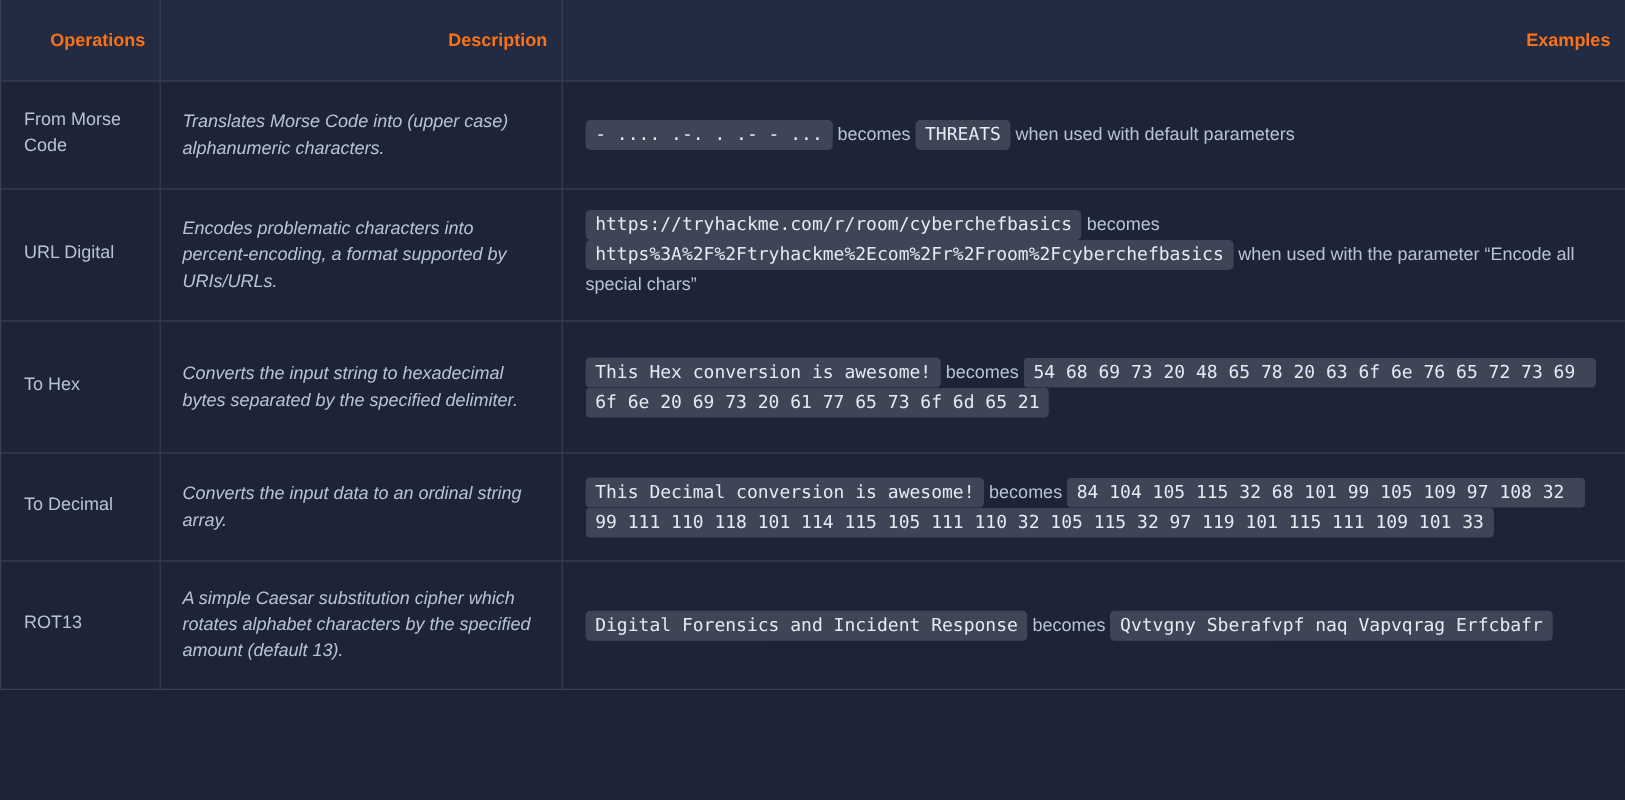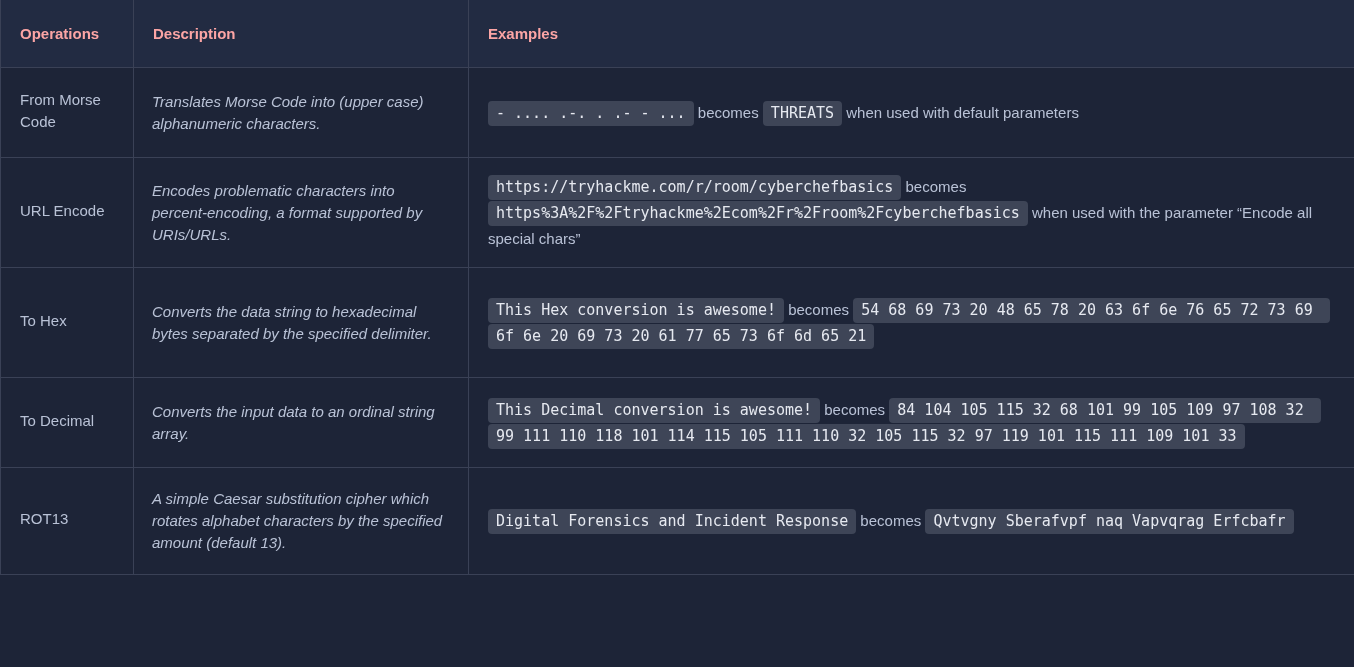--- a/index.html
+++ b/index.html
@@ -17,24 +17,24 @@
     border-collapse: collapse;
     border: 1px solid #3a4156;
     border-top: none;
   }
   col.c-op   { width: 133px; }
   col.c-desc { width: 335px; }
   col.c-ex   { width: 886px; }
 
   th {
     background: #222b42;
-    color: #fca5a5;
+    color: #f97316;
     font-size: 15px;
     font-weight: bold;
-    text-align: left;
+    text-align: right;
     height: 67px;
     vertical-align: middle;
     border: 1px solid #3a4156;
     border-top: none;
     padding: 0 12px 0 19px;
   }
   td {
     background: #1d2437;
     color: #b9c2d6;
     font-size: 15px;
@@ -82,27 +82,27 @@
       <th>Examples</th>
     </tr>
   </thead>
   <tbody>
       <tr style="height: 90px;">
         <td class="op">From Morse Code</td>
         <td class="desc">Translates Morse Code into (upper case) alphanumeric characters.</td>
         <td class="ex"><code>- .... .-. . .- - ...</code><span> becomes </span><code>THREATS</code><span> when used with default parameters</span></td>
       </tr>
       <tr style="height: 110px;">
-        <td class="op">URL Encode</td>
+        <td class="op">URL Digital</td>
         <td class="desc">Encodes problematic characters into percent-encoding, a format supported by URIs/URLs.</td>
         <td class="ex"><code>https://tryhackme.com/r/room/cyberchefbasics</code><span> becomes </span><code>https%3A%2F%2Ftryhackme%2Ecom%2Fr%2Froom%2Fcyberchefbasics</code><span> when used with the parameter “Encode all special chars”</span></td>
       </tr>
       <tr style="height: 110px;">
         <td class="op">To Hex</td>
-        <td class="desc">Converts the data string to hexadecimal bytes separated by the specified delimiter.</td>
+        <td class="desc">Converts the input string to hexadecimal bytes separated by the specified delimiter.</td>
         <td class="ex"><code>This Hex conversion is awesome!</code><span> becomes </span><code>54 68 69 73 20 48 65 78 20 63 6f 6e 76 65 72 73 69 6f 6e 20 69 73 20 61 77 65 73 6f 6d 65 21</code></td>
       </tr>
       <tr style="height: 90px;">
         <td class="op">To Decimal</td>
         <td class="desc">Converts the input data to an ordinal string array.</td>
         <td class="ex"><code>This Decimal conversion is awesome!</code><span> becomes </span><code>84 104 105 115 32 68 101 99 105 109 97 108 32 99 111 110 118 101 114 115 105 111 110 32 105 115 32 97 119 101 115 111 109 101 33</code></td>
       </tr>
       <tr style="height: 107px;">
         <td class="op">ROT13</td>
         <td class="desc">A simple Caesar substitution cipher which rotates alphabet characters by the specified amount (default 13).</td>

